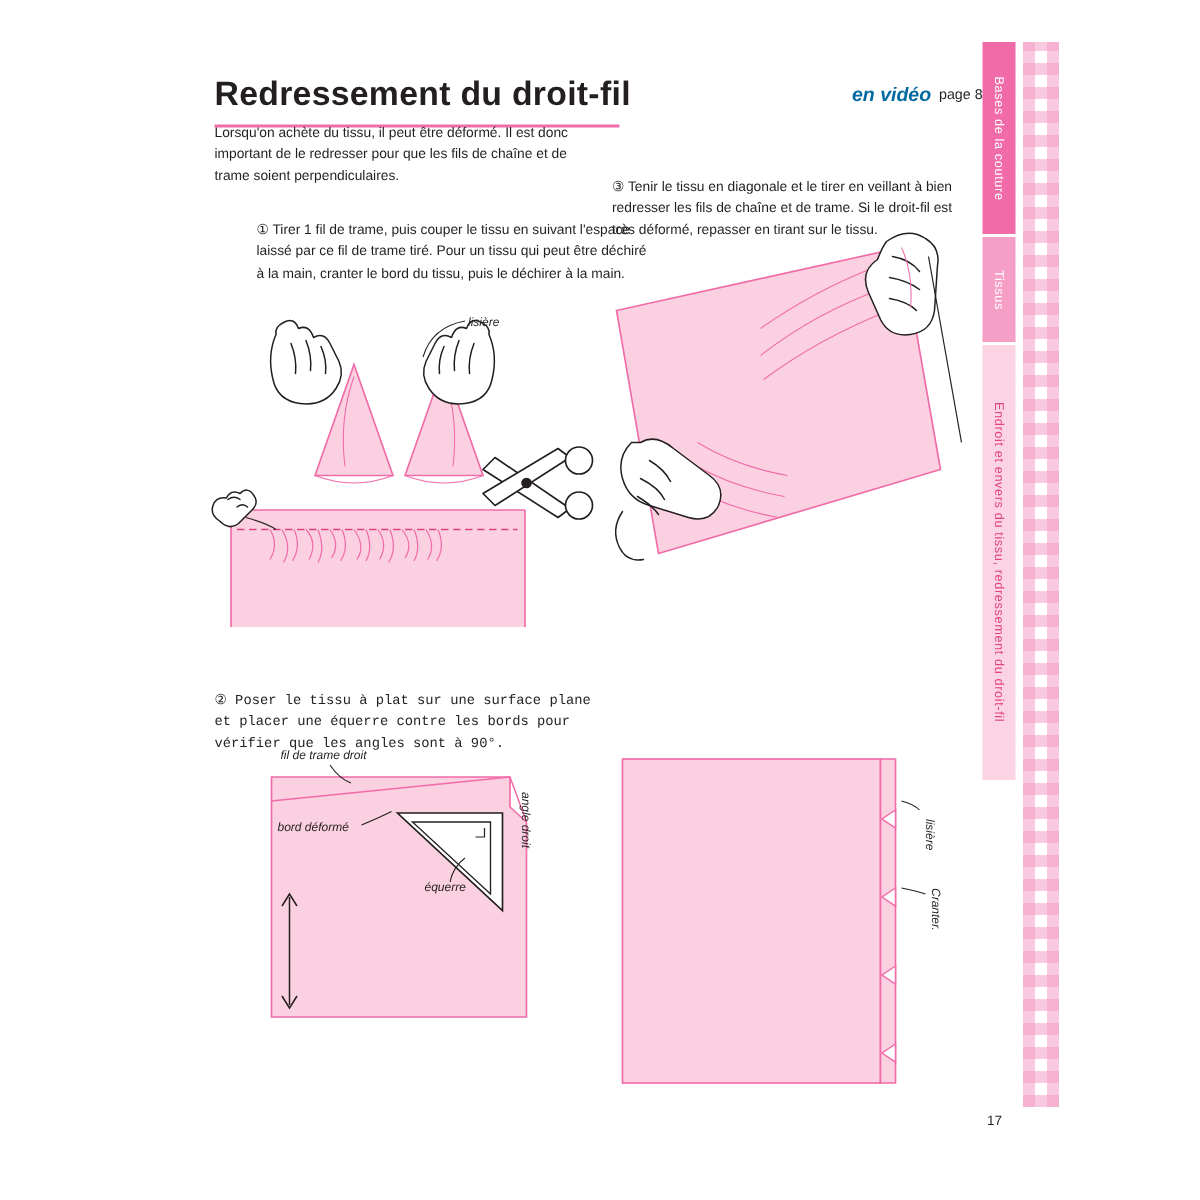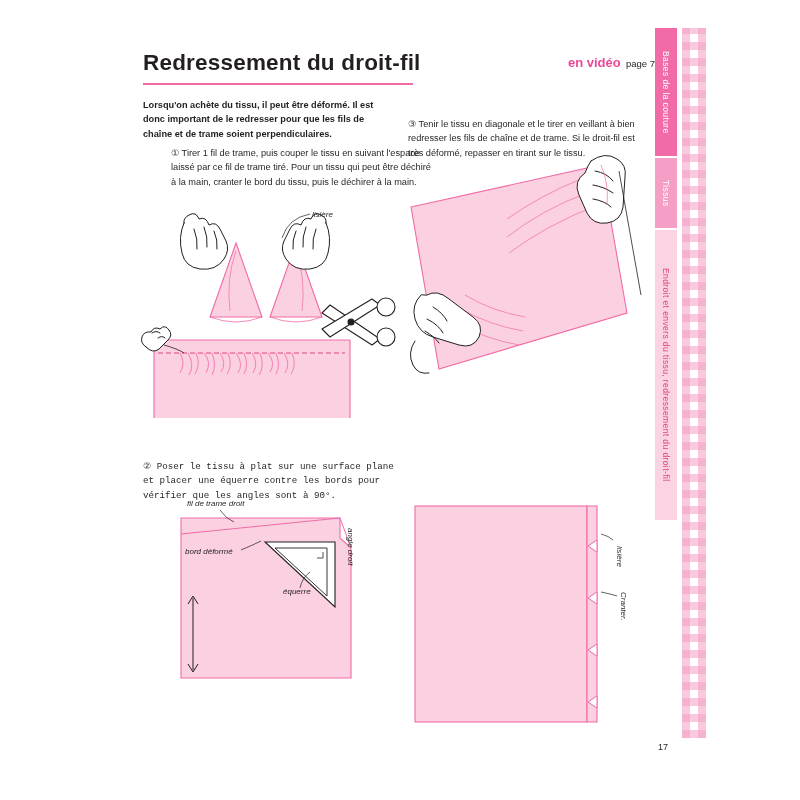--- a/index.html
+++ b/index.html
@@ -56,35 +56,35 @@
     font-size:22.5px;font-weight:bold;letter-spacing:.2px;
     color:#231f20;
     white-space:nowrap;
   }
   .title-rule{
     position:absolute;left:143px;top:83px;width:270px;height:1.6px;
     background:#f06ba8;
   }
   .video-badge{
     position:absolute;left:568px;top:55px;
-    font-size:13px;font-weight:bold;
-    color:#ec4899;
+    font-size:13px;font-style:italic;font-weight:bold;
+    color:#0369a1;
   }
   .page-ref{
     position:absolute;left:626px;top:58px;
     font-size:9.5px;color:#231f20;
   }
 
   
   .col{
     position:absolute;
     font-size:9.2px;line-height:1.55;
     color:#231f20;
   }
-  .intro{left:143px;top:98px;width:250px;font-weight:bold;}
+  .intro{left:143px;top:81px;width:250px;}
   .step1{left:143px;top:146px;width:265px;margin-left:28px;}
   .step2{left:143px;top:460px;width:255px;font-family:Liberation Mono, monospace;}
   .step3{left:408px;top:97px;width:240px;margin-top:20px;}
   .step4{left:408px;top:422px;width:245px;}
 
   .pageno{
     position:absolute;left:658px;top:742px;
     font-size:9px;color:#231f20;
   }
 
@@ -115,21 +115,21 @@
     </div>
     <div class="tab t4">
       <span></span>
     </div>
   </div>
   <div class="gingham"></div>
 
   <div class="title">Redressement du droit-fil</div>
   <div class="title-rule"></div>
   <div class="video-badge">en vidéo</div>
-  <div class="page-ref">page 7</div>
+  <div class="page-ref">page 8</div>
 
   <div class="col intro">Lorsqu'on achète du tissu, il peut être déformé. Il est donc important de le redresser pour que les fils de chaîne et de trame soient perpendiculaires.</div>
   <div class="col step1">① Tirer 1 fil de trame, puis couper le tissu en suivant l'espace laissé par ce fil de trame tiré. Pour un tissu qui peut être déchiré à la main, cranter le bord du tissu, puis le déchirer à la main.</div>
   <div class="col step2">② Poser le tissu à plat sur une surface plane et placer une équerre contre les bords pour vérifier que les angles sont à 90°.</div>
   <div class="col step3">③ Tenir le tissu en diagonale et le tirer en veillant à bien redresser les fils de chaîne et de trame. Si le droit-fil est très déformé, repasser en tirant sur le tissu.</div>
 
   <div class="pageno">17</div>
 
   <div class="fig" style="left:140px;top:205px;">
     <svg width="270" height="215" viewBox="0 0 270 215">

